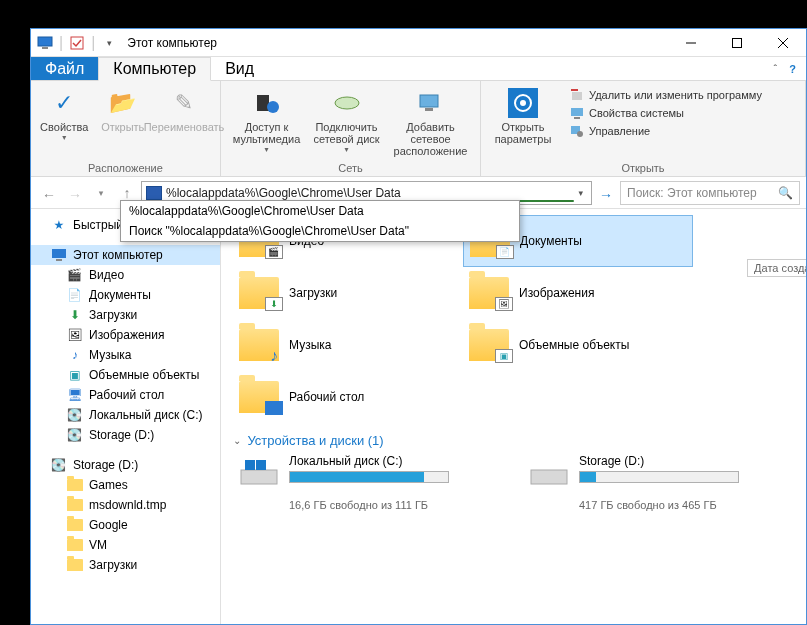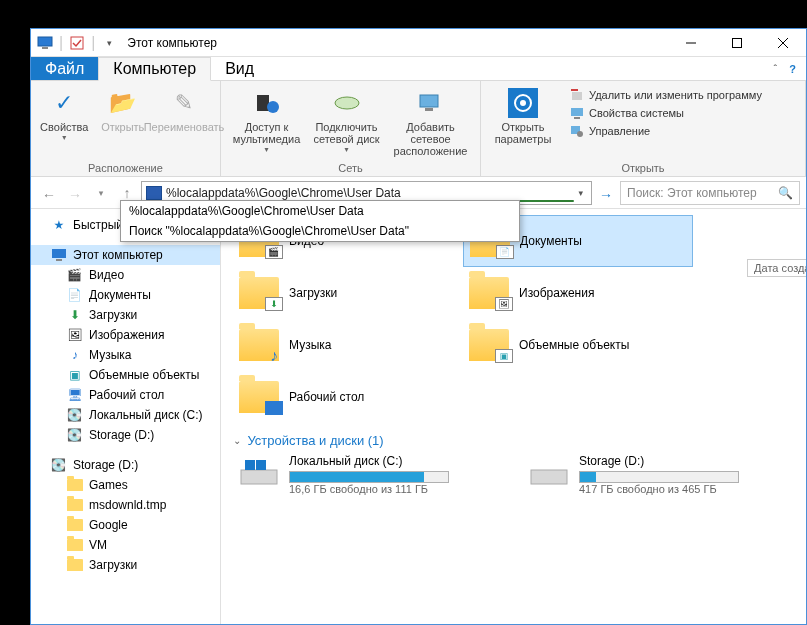--- a/index.html
+++ b/index.html
@@ -61,21 +61,21 @@
   .bigfold .ov { position:absolute; right:-4px; bottom:-2px; width:18px; height:14px; background:#fff; border:1px solid #888; font-size:9px; display:flex; align-items:center; justify-content:center; }
   .sect { color: #1979ca; font-size: 13px; padding: 10px 0 6px; display: flex; align-items: center; gap: 6px; }
   .sect .chev { font-size: 10px; color: #666; }
   .drives { display: flex; gap: 30px; padding-left: 6px; }
   .drive { display: flex; gap: 10px; width: 260px; font-size: 12px; }
   .drive .dic { width: 40px; height: 36px; display:flex; align-items:center; justify-content:center; }
   .drive-body { flex: 1; }
   .drive-name { padding-bottom: 3px; }
   .progress { width: 160px; height: 12px; border: 1px solid #b0b0b0; background: #f0f0f0; }
   .progress-fill { height: 100%; background: #26a0da; }
-  .drive-free { font-size: 11px; color: #666; padding-top: 0; }
+  .drive-free { font-size: 11px; color: #666; padding-top: 16px; }
   .tooltip { position: absolute; right: -100px; top: 50px; background: #fff; border: 1px solid #ccc; font-size: 11px; padding: 2px 6px; color: #666; white-space: nowrap; }
   svg { display: block; }
 </style>
 </head>
 <body>
 
 <div class="window">
 
   <div class="titlebar">
     <div class="titlebar-left">

